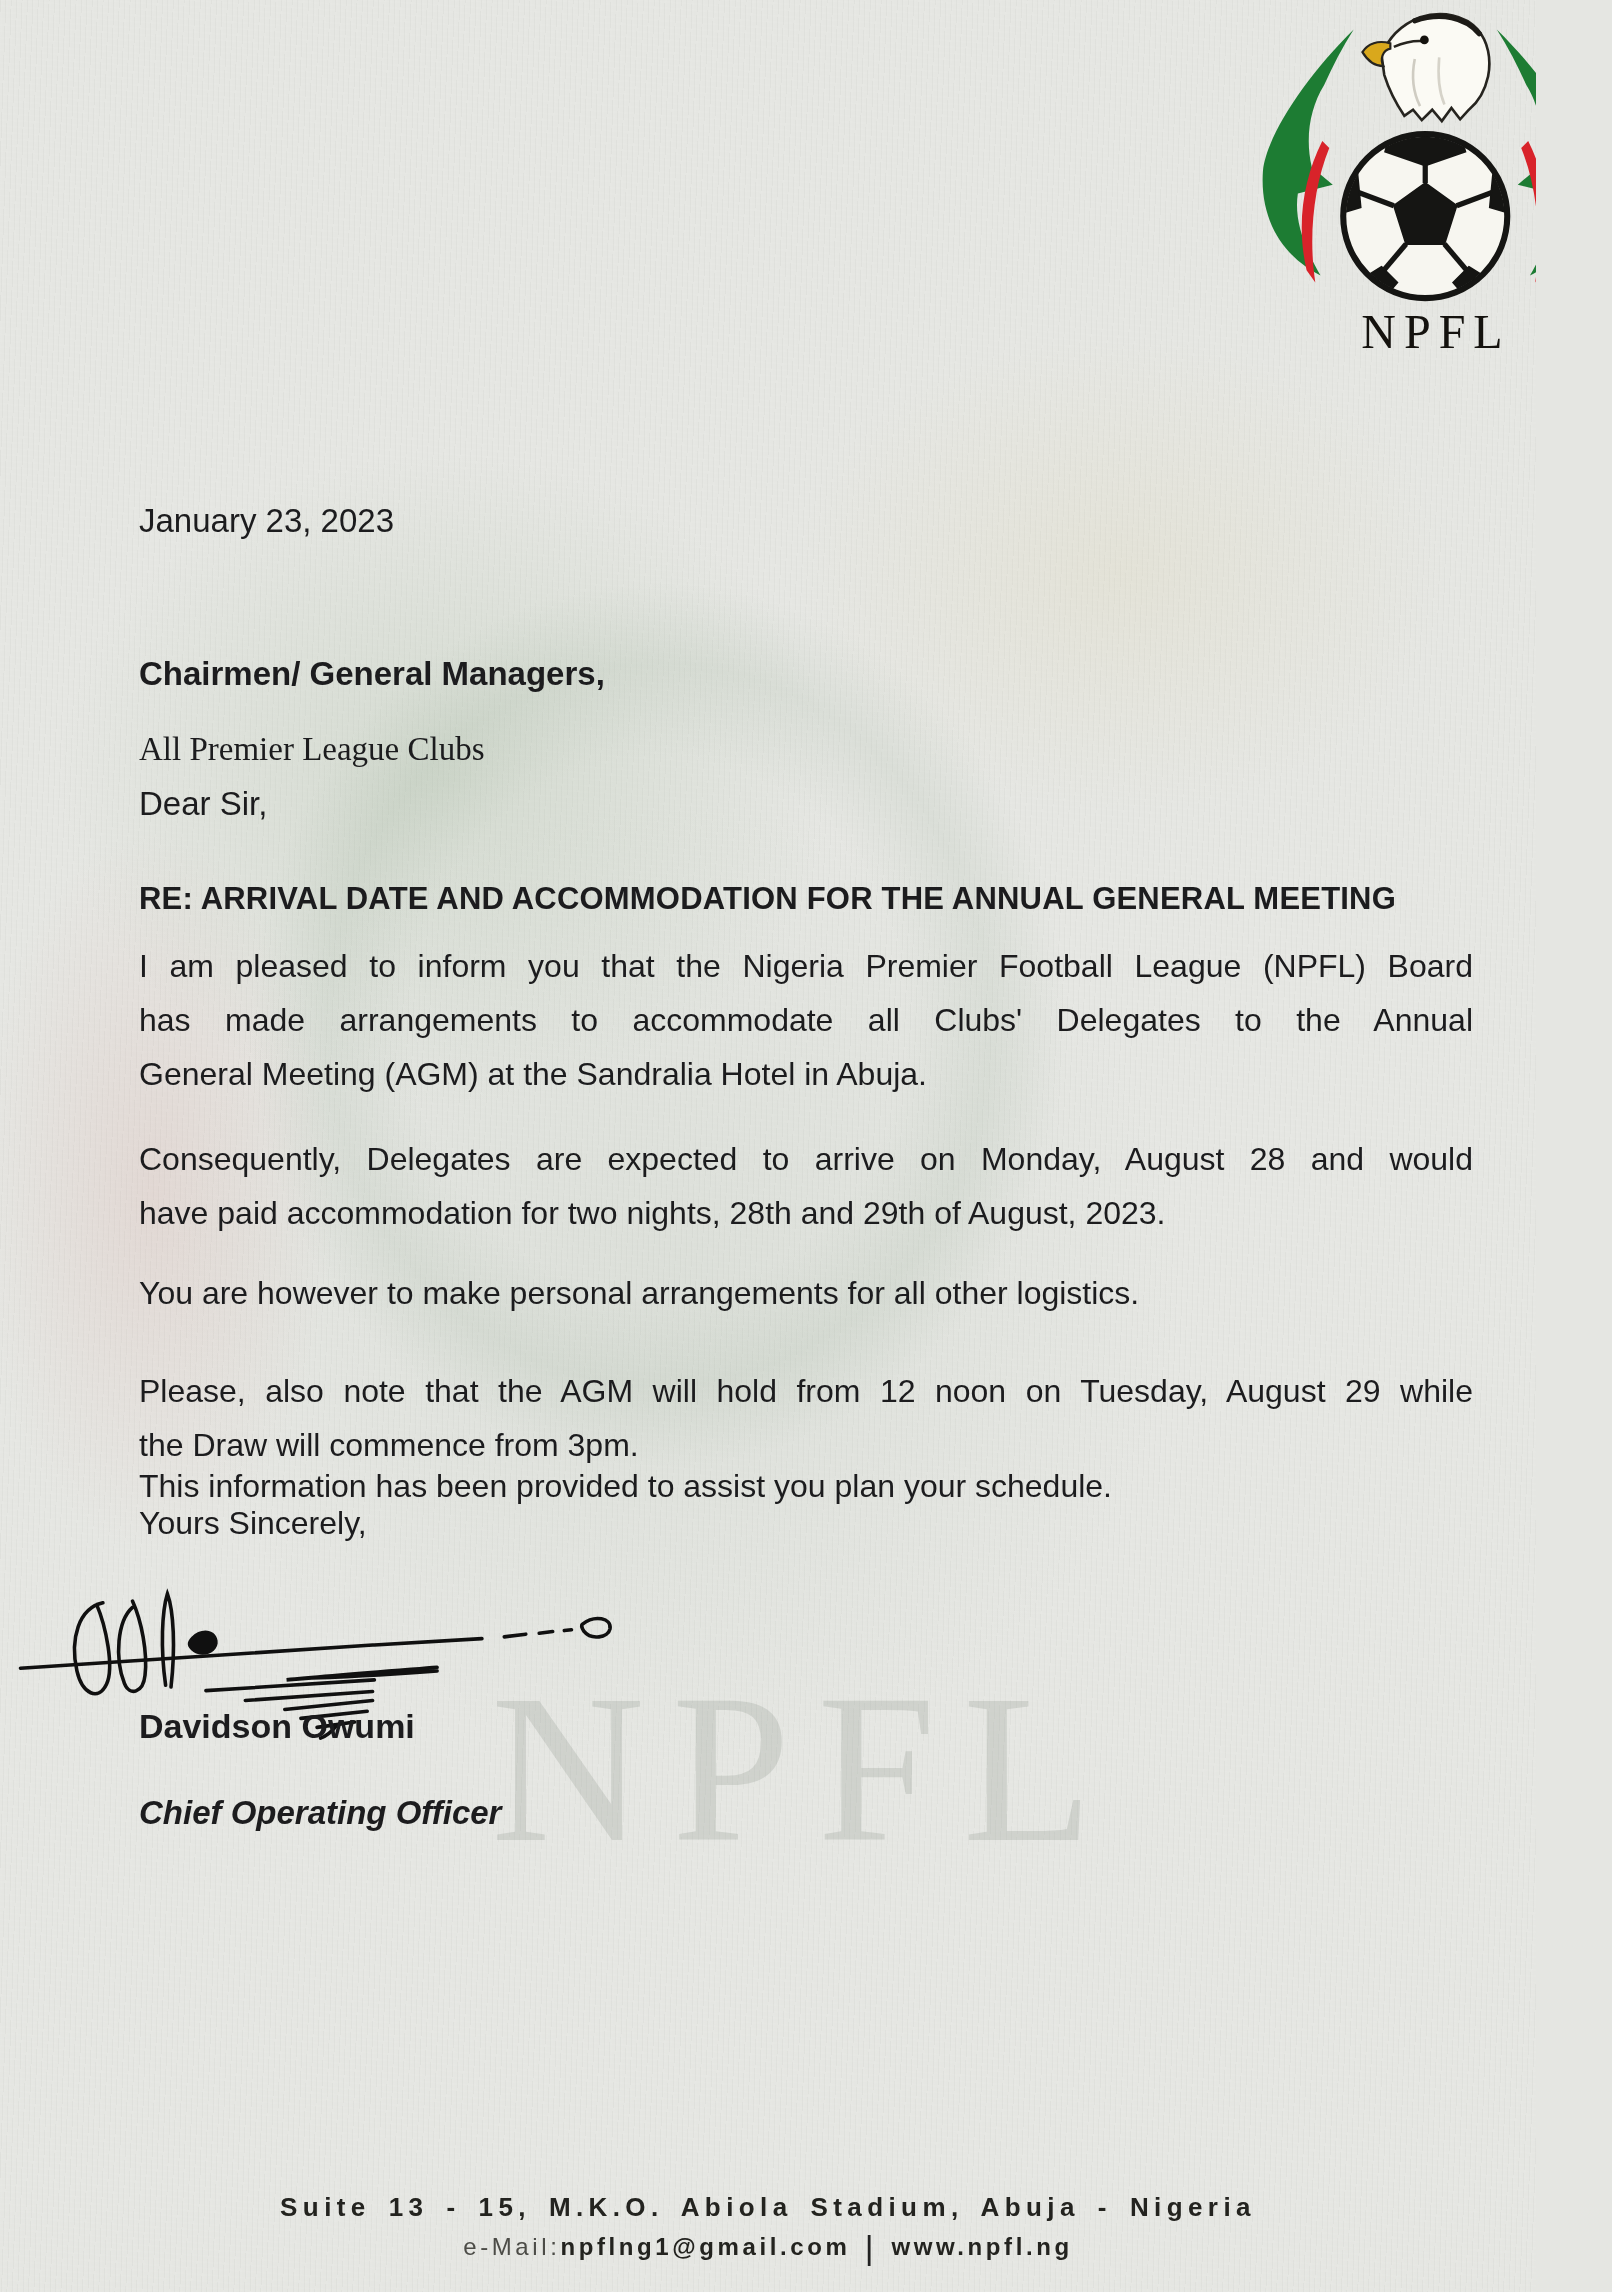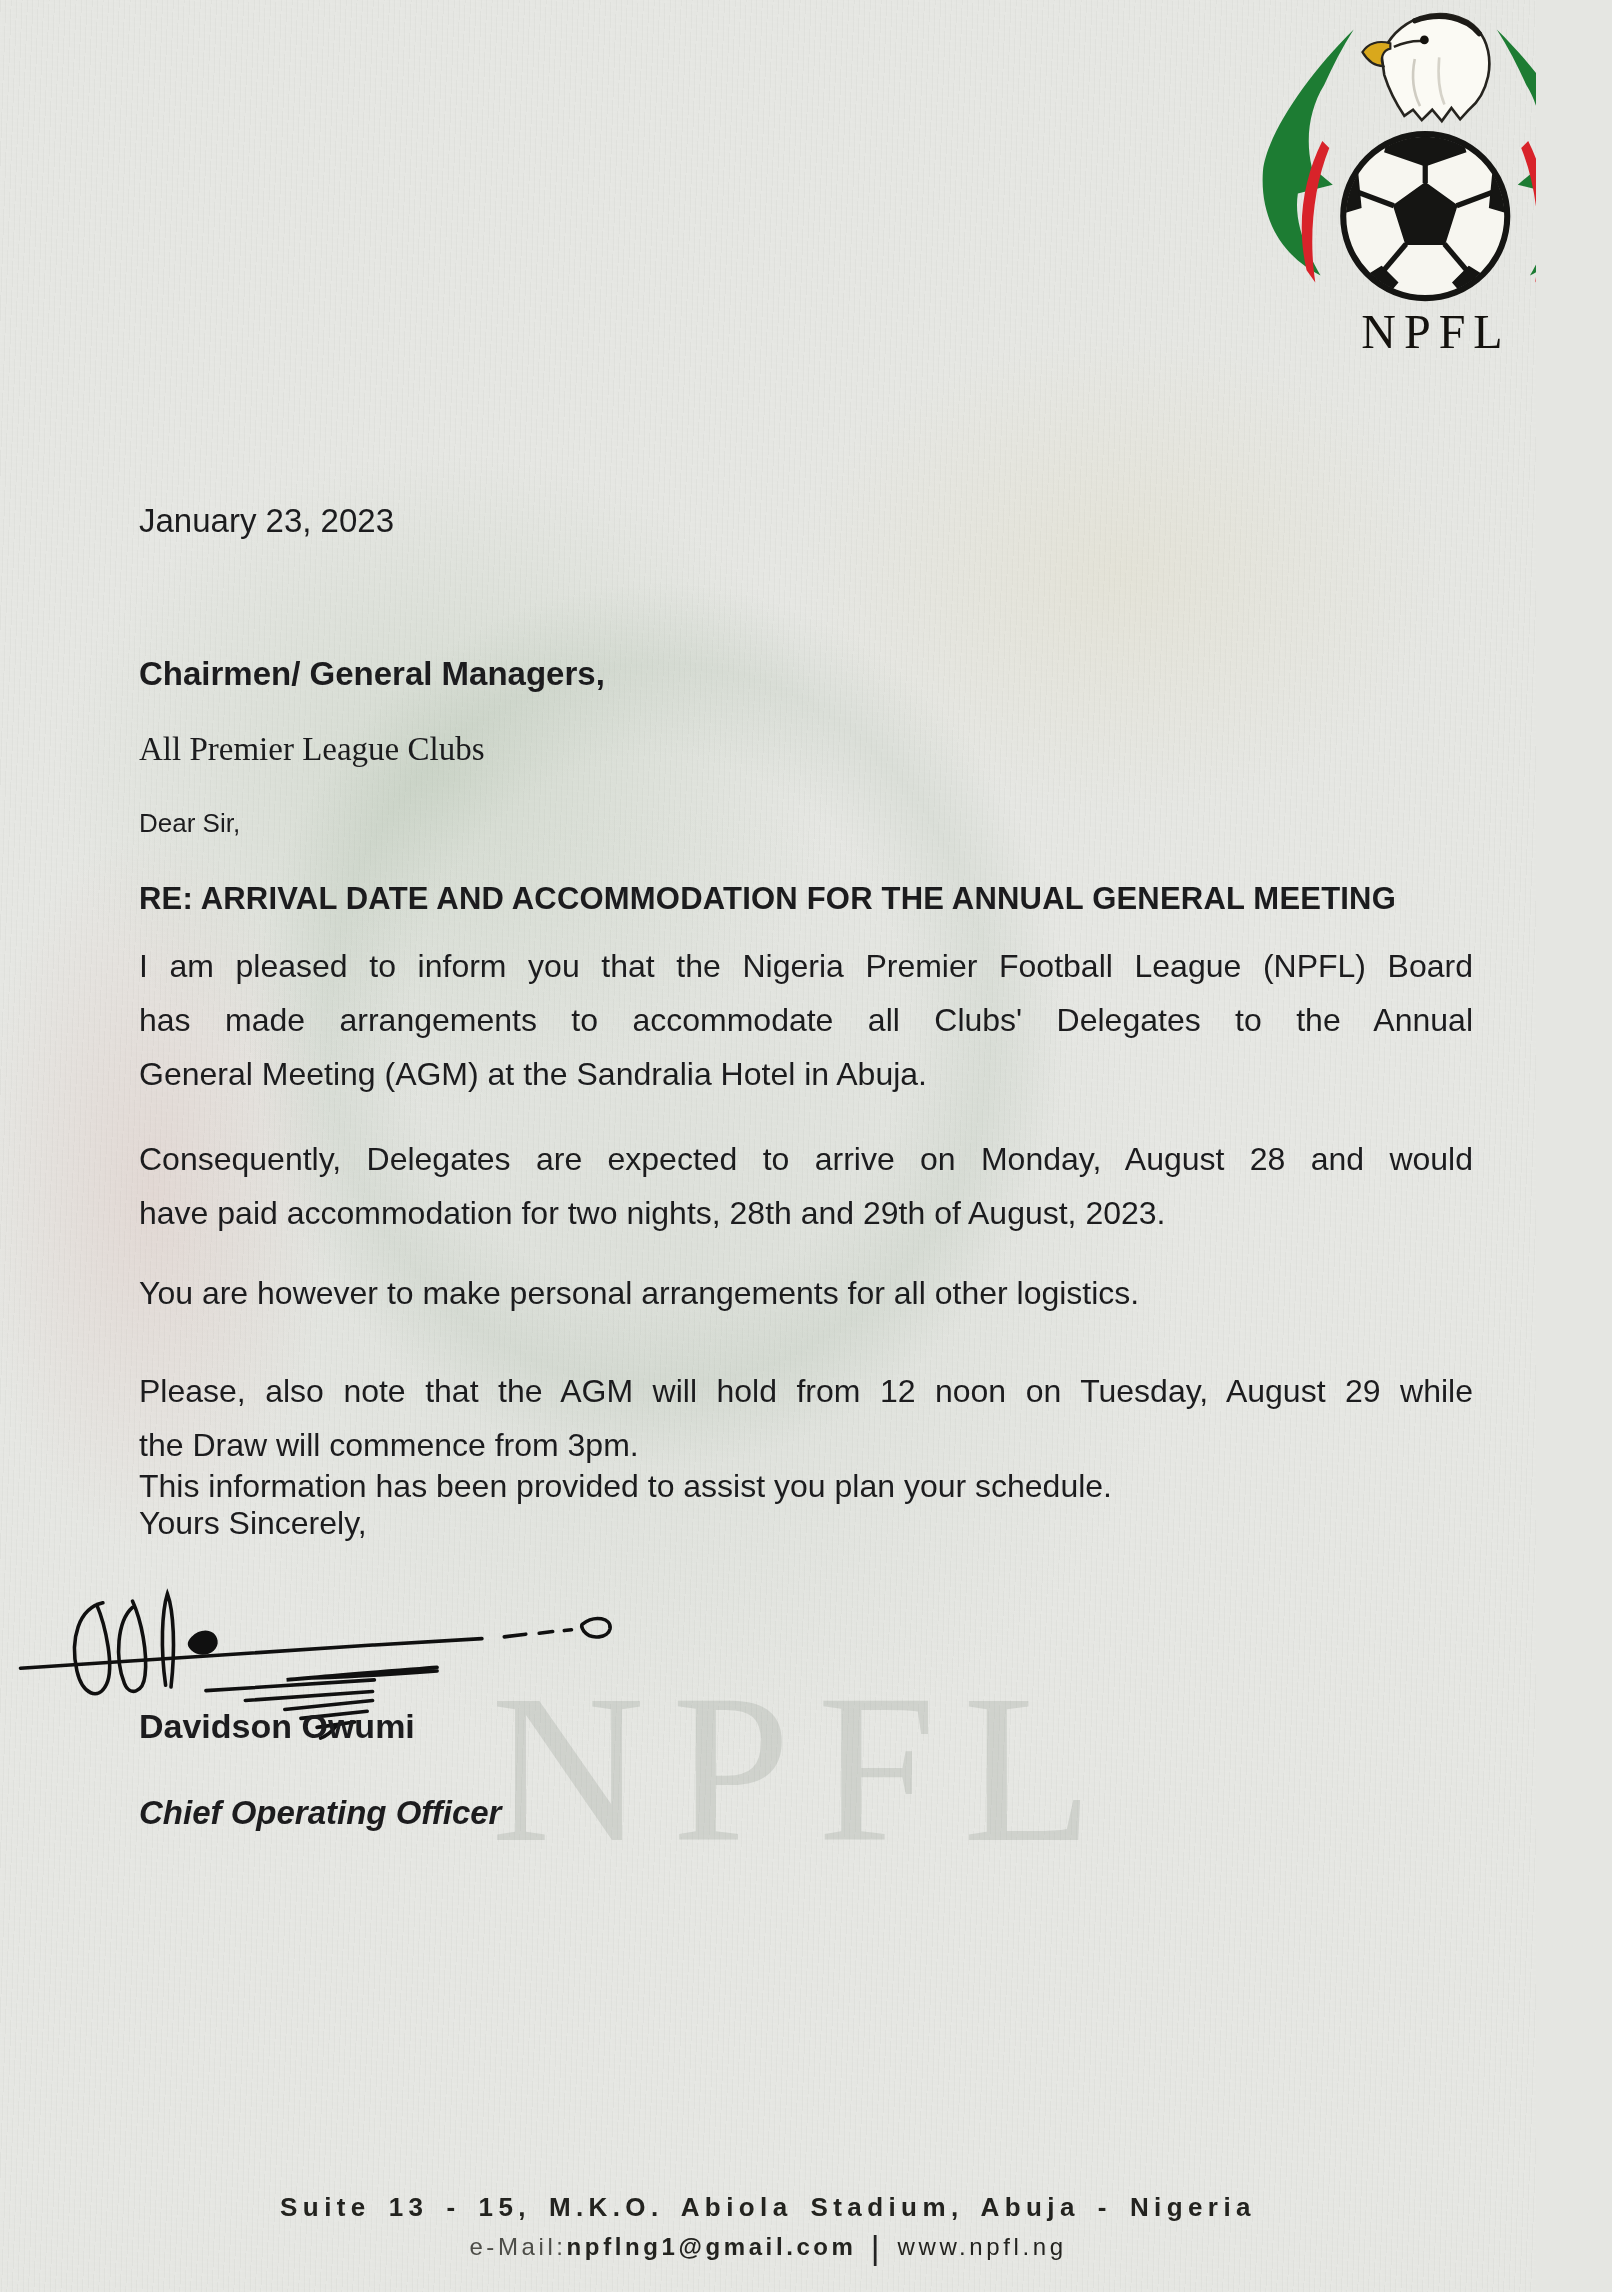--- a/index.html
+++ b/index.html
@@ -33,39 +33,39 @@
     font-family:"Liberation Serif",serif;font-size:48px;letter-spacing:8px;color:#14120e;
   }
   
   .pblock{position:absolute;left:139px;width:1334px;font-size:32px;line-height:54px;}
   .bold{font-weight:700;}
   .line{text-align:left;}
   .just{text-align:justify;text-align-last:justify;}
   .t-date{top:494px;font-size:33px;}
   .t-r1{top:647px;font-size:33px;}
   .t-r2{top:722px;font-size:33px;font-family:Liberation Serif, serif;}
-  .t-sal{top:796px;font-size:26px;}
+  .t-sal{top:777px;font-size:33px;}
   .t-sub{top:872px;font-size:31px;letter-spacing:0.2px;}
   .t-p1{top:939px;}
   .t-p2{top:1132px;}
   .t-p3{top:1266px;}
   .t-p4{top:1364px;}
   .t-p5{top:1459px;}
   .t-vale{top:1496px;}
   .t-name{top:1701px;font-size:34px;line-height:50px;}
   .t-title{top:1752px;font-size:33px;line-height:50px;font-style:italic;margin-top:36px;}
   .sig{position:absolute;left:16px;top:1583px;width:663px;height:157px;}
   
   .footer{position:absolute;left:0;top:2192px;width:100%;text-align:center;box-sizing:border-box;}
   .f1{font-size:26px;font-weight:700;letter-spacing:5.4px;word-spacing:5.4px;color:#23231f;}
   .f2{margin-top:5.4px;font-size:24px;letter-spacing:3.6px;word-spacing:3.6px;color:#23231f;}
   .f2 .lbl{font-weight:400;color:#4c4c47;}
   .f2 .em{font-weight:700;}
   .f2 .sep{font-weight:400;font-size:34px;vertical-align:-3.6px;margin:0 14.3px;color:#222;}
-  .f2 .web{font-weight:400;text-align:right;}
+  .f2 .web{font-weight:700;text-align:right;}
 </style>
 </head>
 <body>
 
 <div class="page">
 
   <div class="ghost-ring"></div>
 
   <div class="logo">
     <svg viewBox="0 0 420 400" width="367" height="349">

